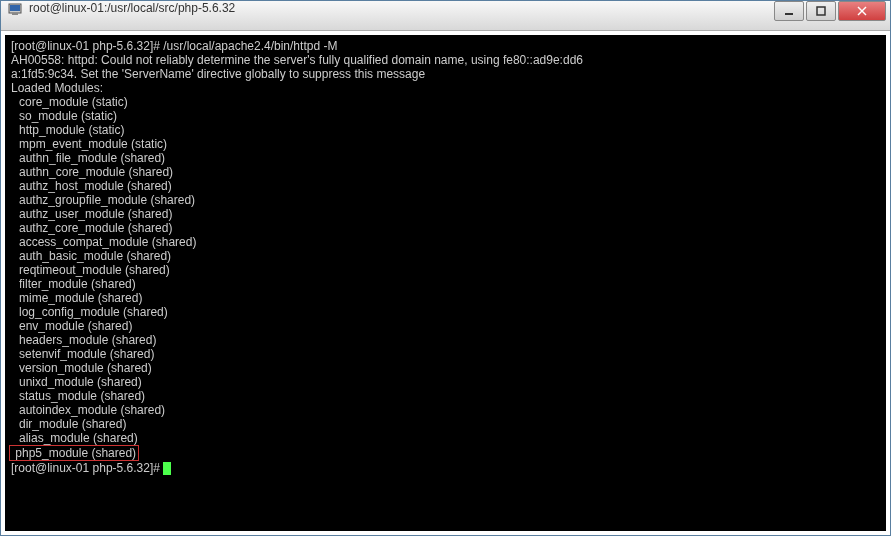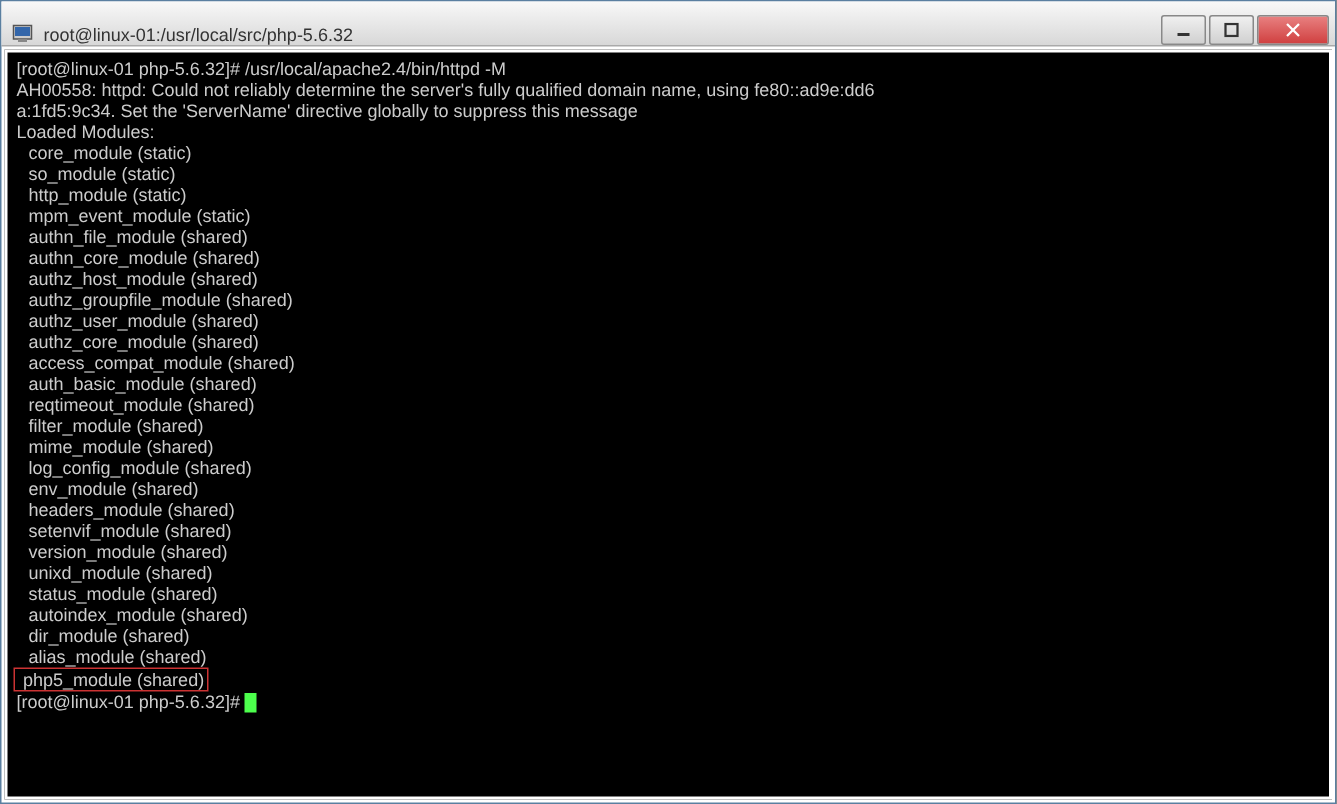--- a/index.html
+++ b/index.html
@@ -16,21 +16,21 @@
       border: 1px solid #5a7fa0;
       background: #fff;
       display: flex;
       flex-direction: column;
     }
     .titlebar {
       height: 30px;
       background: linear-gradient(to bottom, #f8f8f8 0%, #e8e8e8 50%, #d8d8d8 100%);
       border-bottom: 1px solid #aaa;
       display: flex;
-      align-items: flex-end;
+      align-items: flex-start;
       padding: 0 4px 0 6px;
     }
     .titlebar-icon {
       width: 16px;
       height: 16px;
       margin-right: 6px;
     }
     .titlebar-text {
       flex: 1;
       font-size: 12px;

